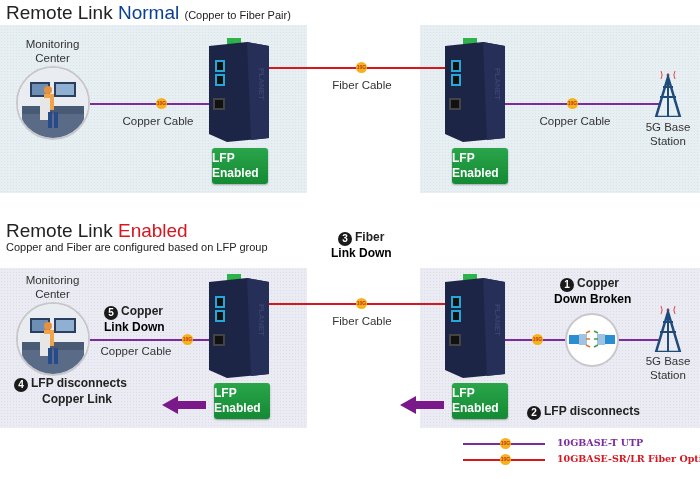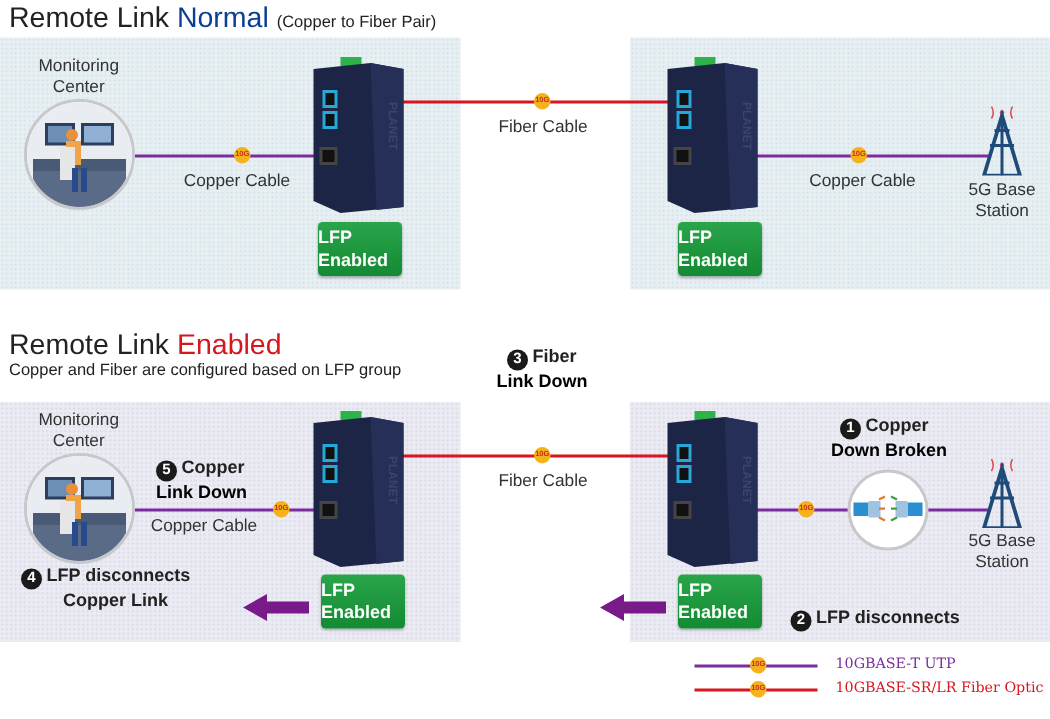--- a/index.html
+++ b/index.html
@@ -15,21 +15,21 @@
   .lbl{font-size:11.5px;color:#333;text-align:center;white-space:nowrap;line-height:14px;}
   .bold{font-weight:bold;font-size:12px;line-height:15px;white-space:nowrap;}
   .red{color:#000000;}
   .num{display:inline-block;width:14px;height:14px;border-radius:50%;background:#1a1a1a;color:#fff;font-size:10px;font-weight:bold;text-align:center;line-height:14px;margin-right:3px;vertical-align:-1px;}
   .line-fiber{height:2px;background:#d7161e;}
   .line-copper{height:2px;background:#7b2b9e;}
   .badge10g{width:11px;height:11px;border-radius:50%;background:#f6b21a;color:#c0301a;font-size:5px;font-weight:bold;text-align:center;line-height:11px;}
   .lfp{background:linear-gradient(#2aa54a,#138a33);border-radius:3px;color:#fff;font-weight:bold;font-size:12px;line-height:15px;padding-top:3px;box-shadow:0 1px 2px rgba(0,0,0,.3);}
   .device{width:62px;height:104px;}
   .circle{border-radius:50%;background:#fff;border:2px solid #c8c8cc;overflow:hidden;}
-  .legend-text{font-family:"DejaVu Serif",serif;font-size:9.5px;font-weight:normal;white-space:nowrap;}
+  .legend-text{font-family:"DejaVu Serif",serif;font-size:9.5px;font-weight:bold;white-space:nowrap;}
 </style>
 </head>
 <body>
 
 <div class="abs h1" style="left:6px;top:2px;">
   <span>Remote Link </span><span class="blue">Normal</span>
   <span class="small">(Copper to Fiber Pair)</span>
 </div>
 
 <div class="abs panel-top" style="left:0;top:25px;width:307px;height:168px;"></div>

